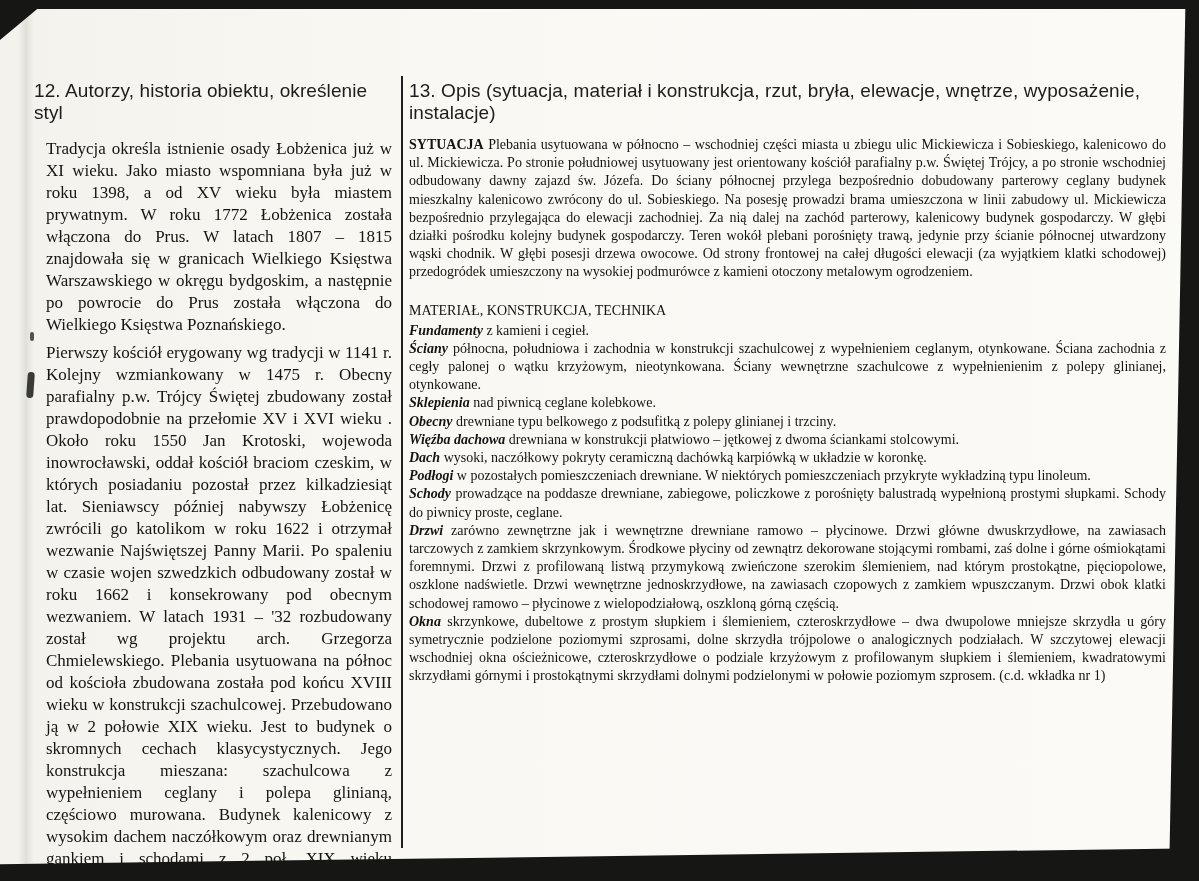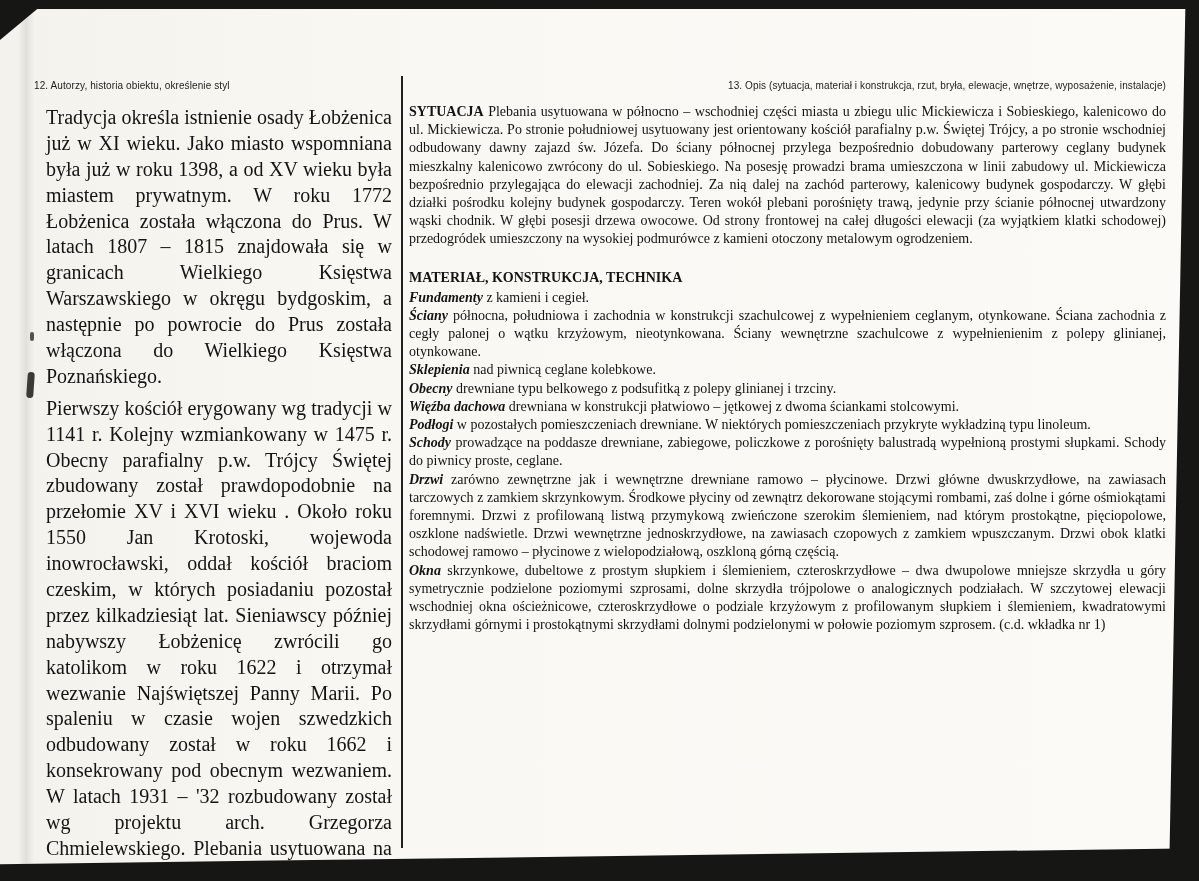--- a/index.html
+++ b/index.html
@@ -27,44 +27,44 @@
   .edge-bottom{position:absolute;bottom:0;left:0;width:100%;height:40px;background:#161615;
     clip-path:polygon(0 58%,100% 18%,100% 100%,0 100%);}
   .blemish{position:absolute;left:27px;top:372px;width:7px;height:26px;background:#3a3a36;
     border-radius:4px;transform:rotate(4deg);}
   .speck{position:absolute;left:30px;top:332px;width:4px;height:9px;background:#55534d;border-radius:2px;}
 
   .divider{position:absolute;left:401px;top:76px;width:2px;height:772px;background:#1f1f1d;}
 
   .hdr{
     font-family:"Liberation Sans", sans-serif;
-    font-size:10px;color:#1d1d1b;letter-spacing:0.1px;
+    font-size:19px;color:#1d1d1b;letter-spacing:0.1px;
   }
   .col-left{
     position:absolute;left:34px;top:80px;width:360px;color:#141412;
   }
   .col-left .hdr{margin:0 0 14px 0;}
   .col-left .bodytext{padding-left:12px;padding-right:2px;}
   .col-left p{
     margin:0 0 6px 0;
-    font-size:20px;line-height:1.295;
+    font-size:17px;line-height:1.295;
     text-align:justify;color:#141412;
   }
   .col-right{
     position:absolute;left:409px;top:80px;width:757px;color:#131311;
   }
-  .col-right .hdr{margin:0 0 12px 0;text-align:right;}
+  .col-right .hdr{margin:0 0 12px 0;}
   .col-right p{
     margin:0;
     font-size:14px;line-height:1.3;
     text-align:justify;color:#131311;
   }
   .lead{font-weight:bold;}
   .mat-header{
-    font-weight:bold;margin:20px 0 2px 0 !important;
+    font-weight:normal;margin:20px 0 2px 0 !important;
   }
   .term{font-weight:bold;font-style:italic;}
 </style>
 </head>
 <body>
 
 <div class="canvas">
   <div class="paper"></div>
   <div class="fold-shadow"></div>
 
@@ -83,20 +83,21 @@
 
     <p><span class="lead">SYTUACJA</span><span> Plebania usytuowana w północno – wschodniej części miasta u zbiegu ulic Mickiewicza i Sobieskiego, kalenicowo do ul. Mickiewicza. Po stronie południowej usytuowany jest orientowany kościół parafialny p.w. Świętej Trójcy, a po stronie wschodniej odbudowany dawny zajazd św. Józefa. Do ściany północnej przylega bezpośrednio dobudowany parterowy ceglany budynek mieszkalny kalenicowo zwrócony do ul. Sobieskiego. Na posesję prowadzi brama umieszczona w linii zabudowy ul. Mickiewicza bezpośrednio przylegająca do elewacji zachodniej. Za nią dalej na zachód parterowy, kalenicowy budynek gospodarczy. W głębi działki pośrodku kolejny budynek gospodarczy. Teren wokół plebani porośnięty trawą, jedynie przy ścianie północnej utwardzony wąski chodnik. W głębi posesji drzewa owocowe. Od strony frontowej na całej długości elewacji (za wyjątkiem klatki schodowej) przedogródek umieszczony na wysokiej podmurówce z kamieni otoczony metalowym ogrodzeniem.</span></p>
 
     <p class="mat-header">MATERIAŁ, KONSTRUKCJA, TECHNIKA</p>
 
     <p><span class="term">Fundamenty</span><span> z kamieni i cegieł.</span></p>
     <p><span class="term">Ściany</span><span> północna, południowa i zachodnia w konstrukcji szachulcowej z wypełnieniem ceglanym, otynkowane. Ściana zachodnia z cegły palonej o wątku krzyżowym, nieotynkowana. Ściany wewnętrzne szachulcowe z wypełnienienim z polepy glinianej, otynkowane.</span></p>
     <p><span class="term">Sklepienia</span><span> nad piwnicą ceglane kolebkowe.</span></p>
     <p><span class="term">Obecny</span><span> drewniane typu belkowego z podsufitką z polepy glinianej i trzciny.</span></p>
     <p><span class="term">Więźba dachowa</span><span> drewniana w konstrukcji płatwiowo – jętkowej z dwoma ściankami stolcowymi.</span></p>
+    <p><span class="term">Dach</span><span> wysoki, naczółkowy pokryty ceramiczną dachówką karpiówką w układzie w koronkę.</span></p>
     <p><span class="term">Podłogi</span><span> w pozostałych pomieszczeniach drewniane. W niektórych pomieszczeniach przykryte wykładziną typu linoleum.</span></p>
     <p><span class="term">Schody</span><span> prowadzące na poddasze drewniane, zabiegowe, policzkowe z porośnięty balustradą wypełnioną prostymi słupkami. Schody do piwnicy proste, ceglane.</span></p>
     <p><span class="term">Drzwi</span><span> zarówno zewnętrzne jak i wewnętrzne drewniane ramowo – płycinowe. Drzwi główne dwuskrzydłowe, na zawiasach tarczowych z zamkiem skrzynkowym. Środkowe płyciny od zewnątrz dekorowane stojącymi rombami, zaś dolne i górne ośmiokątami foremnymi. Drzwi z profilowaną listwą przymykową zwieńczone szerokim ślemieniem, nad którym prostokątne, pięciopolowe, oszklone nadświetle. Drzwi wewnętrzne jednoskrzydłowe, na zawiasach czopowych z zamkiem wpuszczanym. Drzwi obok klatki schodowej ramowo – płycinowe z wielopodziałową, oszkloną górną częścią.</span></p>
     <p><span class="term">Okna</span><span> skrzynkowe, dubeltowe z prostym słupkiem i ślemieniem, czteroskrzydłowe – dwa dwupolowe mniejsze skrzydła u góry symetrycznie podzielone poziomymi szprosami, dolne skrzydła trójpolowe o analogicznych podziałach. W szczytowej elewacji wschodniej okna ościeżnicowe, czteroskrzydłowe o podziale krzyżowym z profilowanym słupkiem i ślemieniem, kwadratowymi skrzydłami górnymi i prostokątnymi skrzydłami dolnymi podzielonymi w połowie poziomym szprosem. (c.d. wkładka nr 1)</span></p>
   </div>
 
   <div class="edge-top"></div>
   <div class="corner-tl"></div>
   <div class="edge-right"></div>
   <div class="edge-bottom"></div>

